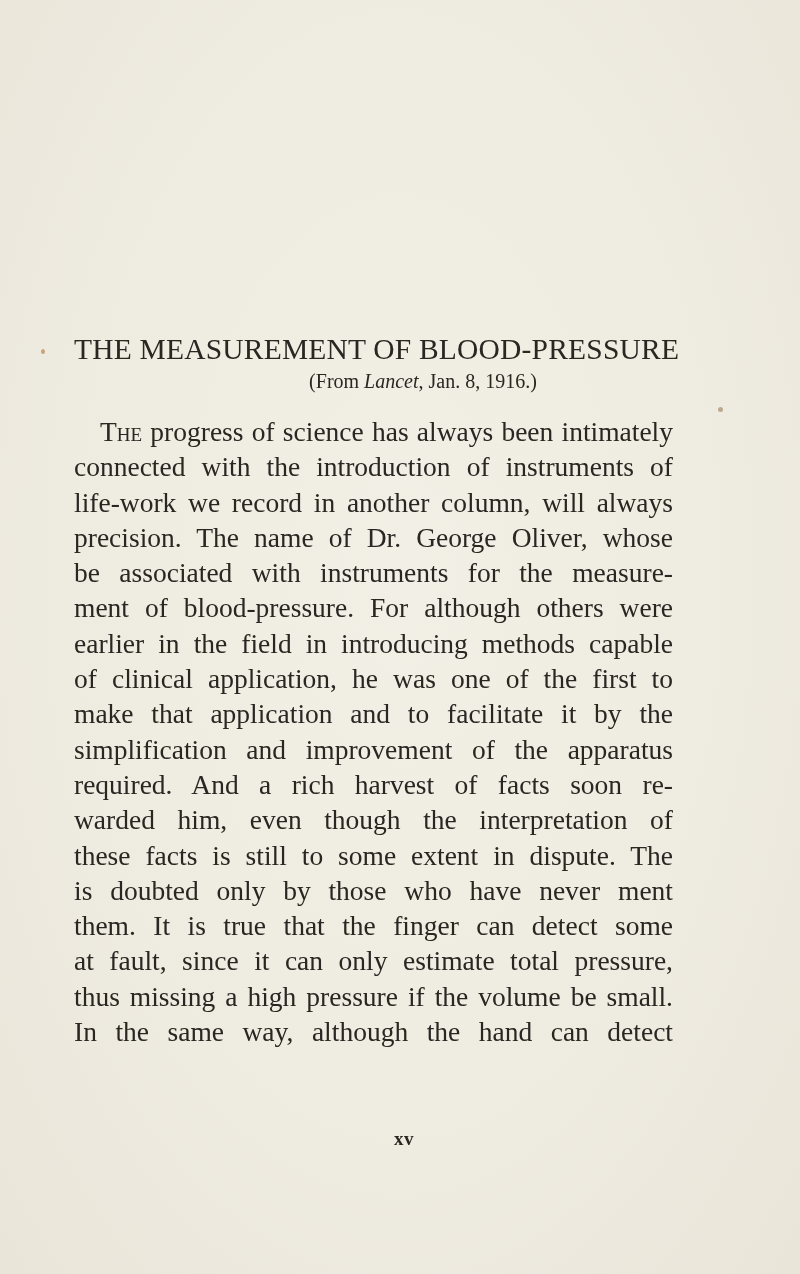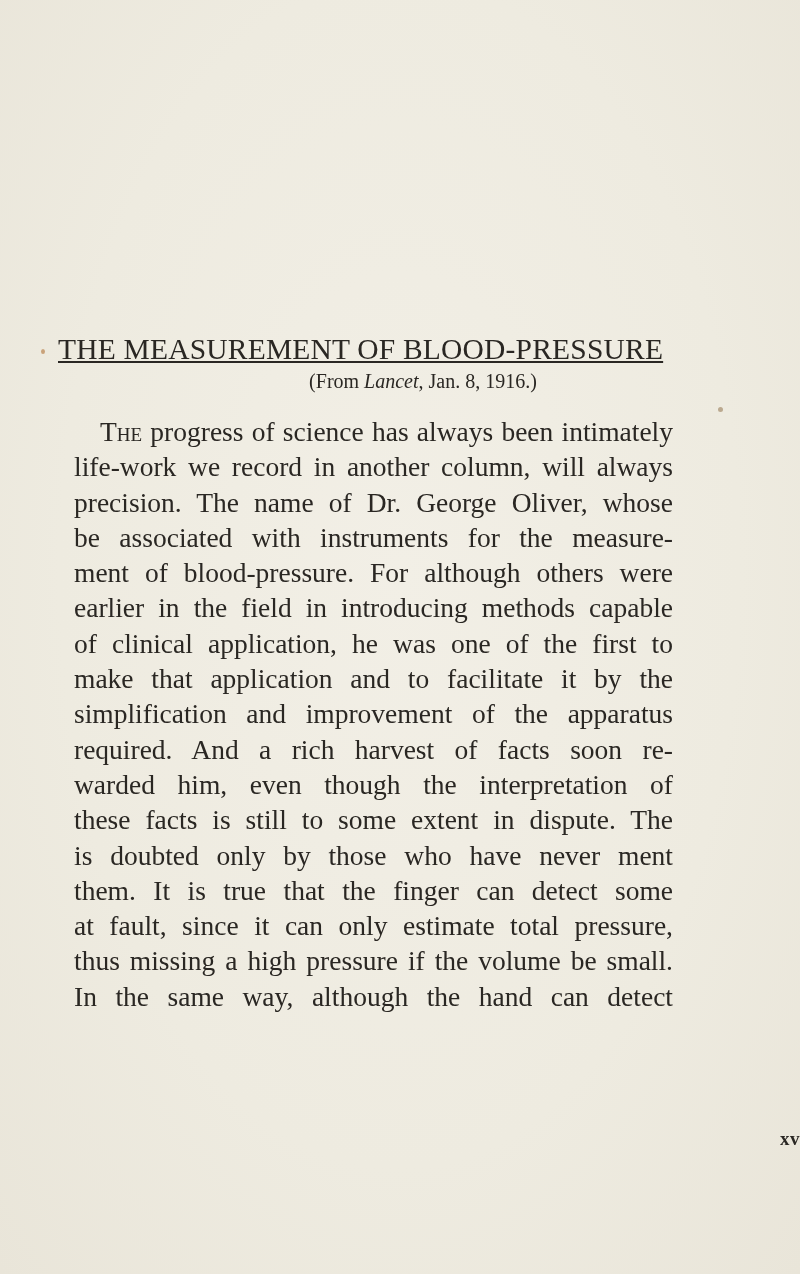--- a/index.html
+++ b/index.html
@@ -16,28 +16,27 @@
       color: #2a2723;
     }
     .page {
       position: absolute;
       left: 0; top: 0;
       width: 800px; height: 1274px;
       background: radial-gradient(ellipse at 50% 45%, #f2efe6 0%, #eeebe0 60%, #e9e5d9 100%);
     }
     .title {
       position: absolute;
-      left: 58px;
+      left: 74px;
       top: 331px;
       width: 620px;
       font-size: 29.5px;
       letter-spacing: 0.2px;
       white-space: nowrap;
       line-height: 36px;
-      text-decoration: underline;
     }
     .source {
       position: absolute;
       left: 16px;
       width: 800px;
       top: 368px;
       text-align: center;
       font-size: 20px;
       line-height: 26px;
       padding-left: 14px;
@@ -64,21 +63,21 @@
     }
     .smallcaps {
       font-variant: small-caps;
       margin-left: 26px;
     }
     .folio {
       position: absolute;
       left: 0;
       width: 800px;
       top: 1128px;
-      text-align: right;
+      text-align: center;
       font-size: 19px;
       font-weight: bold;
       letter-spacing: 0.5px;
       padding-left: 8px;
       box-sizing: border-box;
     }
     .speck {
       position: absolute;
       border-radius: 50%;
       background: #c9a27a;
@@ -91,20 +90,21 @@
 
   <span class="speck" style="left:41px;top:349px;width:4px;height:5px;"></span>
   <span class="speck" style="left:718px;top:407px;width:5px;height:5px;background:#bba98f;"></span>
 
   <div class="title">THE MEASUREMENT OF BLOOD-PRESSURE</div>
 
   <div class="source"><span>(From </span><i>Lancet</i><span>, Jan. 8, 1916.)</span></div>
 
   <div class="body-text">
     <span class="line"><span class="smallcaps">The</span><span> progress of science has always been intimately</span></span>
+    <span class="line">connected with the introduction of instruments of</span>
     <span class="line">life-work we record in another column, will always</span>
     <span class="line">precision.  The name of Dr. George Oliver, whose</span>
     <span class="line">be associated with instruments for the measure-</span>
     <span class="line">ment of blood-pressure.  For although others were</span>
     <span class="line">earlier in the field in introducing methods capable</span>
     <span class="line">of clinical application, he was one of the first to</span>
     <span class="line">make that application and to facilitate it by the</span>
     <span class="line">simplification and improvement of the apparatus</span>
     <span class="line">required.  And a rich harvest of facts soon re-</span>
     <span class="line">warded him, even though the interpretation of</span>

